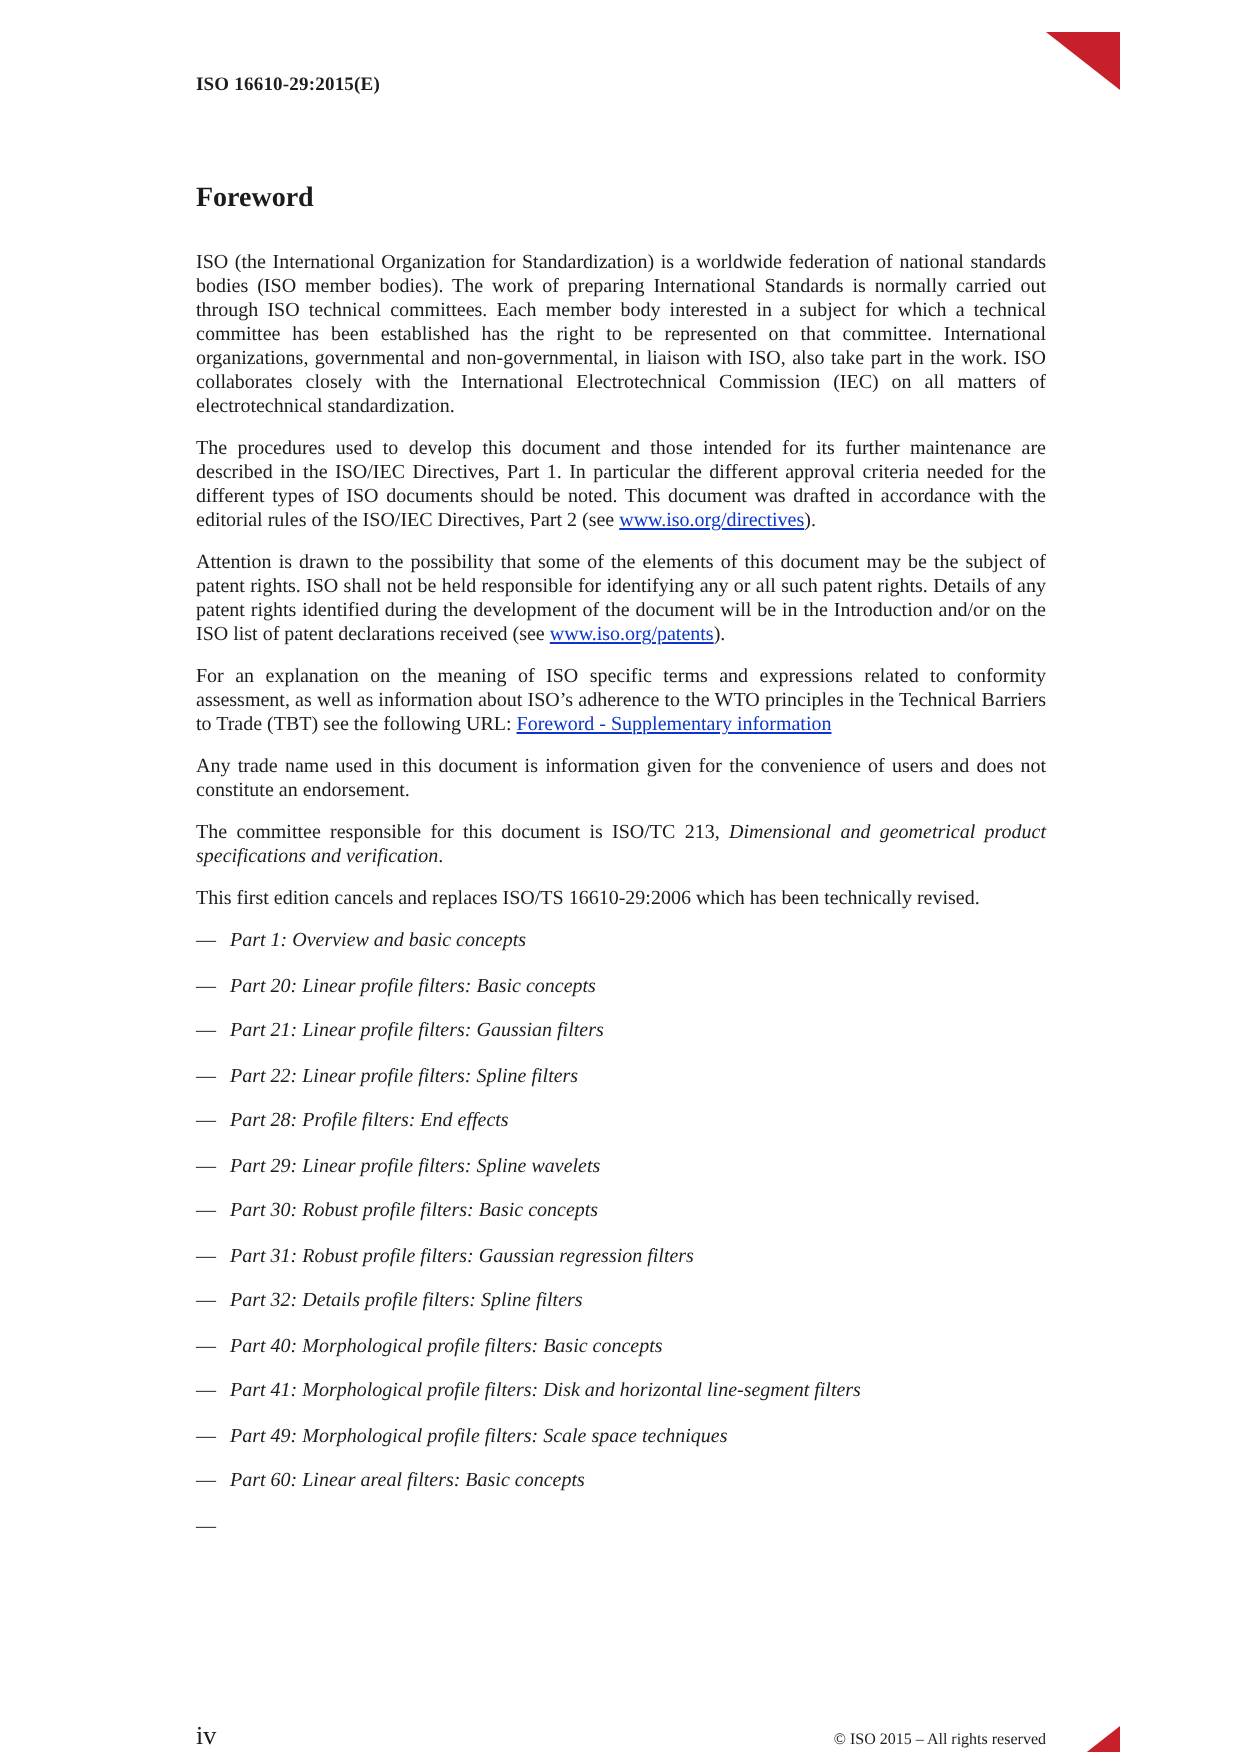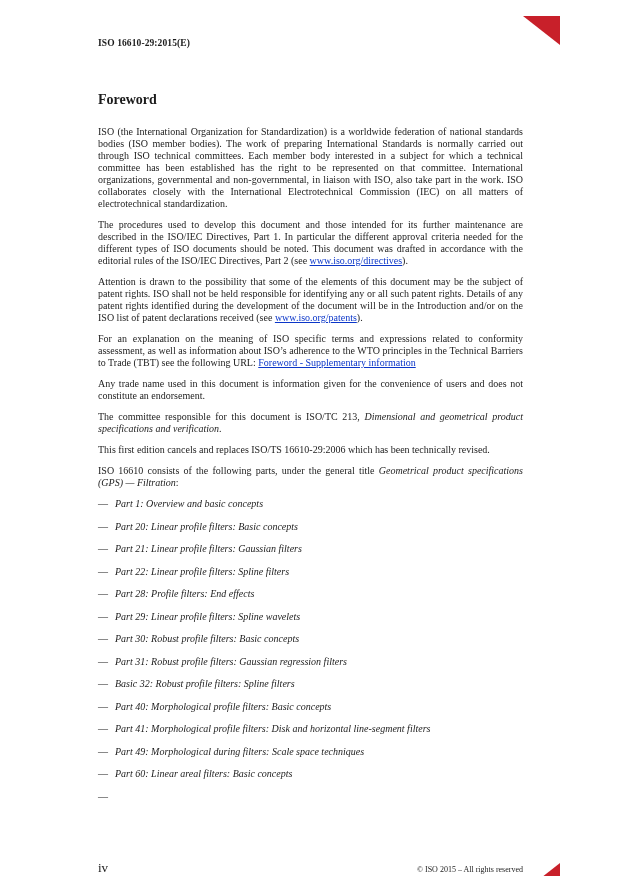--- a/index.html
+++ b/index.html
@@ -72,21 +72,20 @@
 
     <h1 class="section-title">Foreword</h1>
 
     <p class="para"><span>ISO (the International Organization for Standardization) is a worldwide federation of national standards bodies (ISO member bodies). The work of preparing International Standards is normally carried out through ISO technical committees. Each member body interested in a subject for which a technical committee has been established has the right to be represented on that committee. International organizations, governmental and non-governmental, in liaison with ISO, also take part in the work. ISO collaborates closely with the International Electrotechnical Commission (IEC) on all matters of electrotechnical standardization.</span></p>
     <p class="para"><span>The procedures used to develop this document and those intended for its further maintenance are described in the ISO/IEC Directives, Part 1.  In particular the different approval criteria needed for the different types of ISO documents should be noted.  This document was drafted in accordance with the editorial rules of the ISO/IEC Directives, Part 2 (see </span><a>www.iso.org/directives</a><span>).</span></p>
     <p class="para"><span>Attention is drawn to the possibility that some of the elements of this document may be the subject of patent rights. ISO shall not be held responsible for identifying any or all such patent rights.  Details of any patent rights identified during the development of the document will be in the Introduction and/or on the ISO list of patent declarations received (see </span><a>www.iso.org/patents</a><span>).</span></p>
     <p class="para"><span>For an explanation on the meaning of ISO specific terms and expressions related to conformity assessment, as well as information about ISO’s adherence to the WTO principles in the Technical Barriers to Trade (TBT) see the following URL:  </span><a>Foreword - Supplementary information</a></p>
     <p class="para"><span>Any trade name used in this document is information given for the convenience of users and does not constitute an endorsement.</span></p>
     <p class="para"><span>The committee responsible for this document is ISO/TC 213, </span><i>Dimensional and geometrical product specifications and verification</i><span>.</span></p>
     <p class="para"><span>This first edition cancels and replaces ISO/TS 16610-29:2006 which has been technically revised.</span></p>
-    <p class="para"><span>ISO 16610 consists of the following parts, under the general title </span><i>Geometrical product specifications (GPS) — Filtration</i><span>:</span></p>
 
     <div class="parts-list">
         <div class="part-item">
           <span class="dash">—</span>
           <span class="part-text">Part 1: Overview and basic concepts</span>
         </div>
         <div class="part-item">
           <span class="dash">—</span>
           <span class="part-text">Part 20: Linear profile filters: Basic concepts</span>
         </div>
@@ -109,33 +108,33 @@
         <div class="part-item">
           <span class="dash">—</span>
           <span class="part-text">Part 30: Robust profile filters: Basic concepts</span>
         </div>
         <div class="part-item">
           <span class="dash">—</span>
           <span class="part-text">Part 31: Robust profile filters: Gaussian regression filters</span>
         </div>
         <div class="part-item">
           <span class="dash">—</span>
-          <span class="part-text">Basic 32: Robust profile filters: Spline filters</span>
+          <span class="part-text">Part 32: Details profile filters: Spline filters</span>
         </div>
         <div class="part-item">
           <span class="dash">—</span>
           <span class="part-text">Part 40: Morphological profile filters: Basic concepts</span>
         </div>
         <div class="part-item">
           <span class="dash">—</span>
           <span class="part-text">Part 41: Morphological profile filters: Disk and horizontal line-segment filters</span>
         </div>
         <div class="part-item">
           <span class="dash">—</span>
-          <span class="part-text">Part 49: Morphological during filters: Scale space techniques</span>
+          <span class="part-text">Part 49: Morphological profile filters: Scale space techniques</span>
         </div>
         <div class="part-item">
           <span class="dash">—</span>
           <span class="part-text">Part 60: Linear areal filters: Basic concepts</span>
         </div>
         <div class="part-item">
           <span class="dash">—</span>
         </div>
       </div>
 

